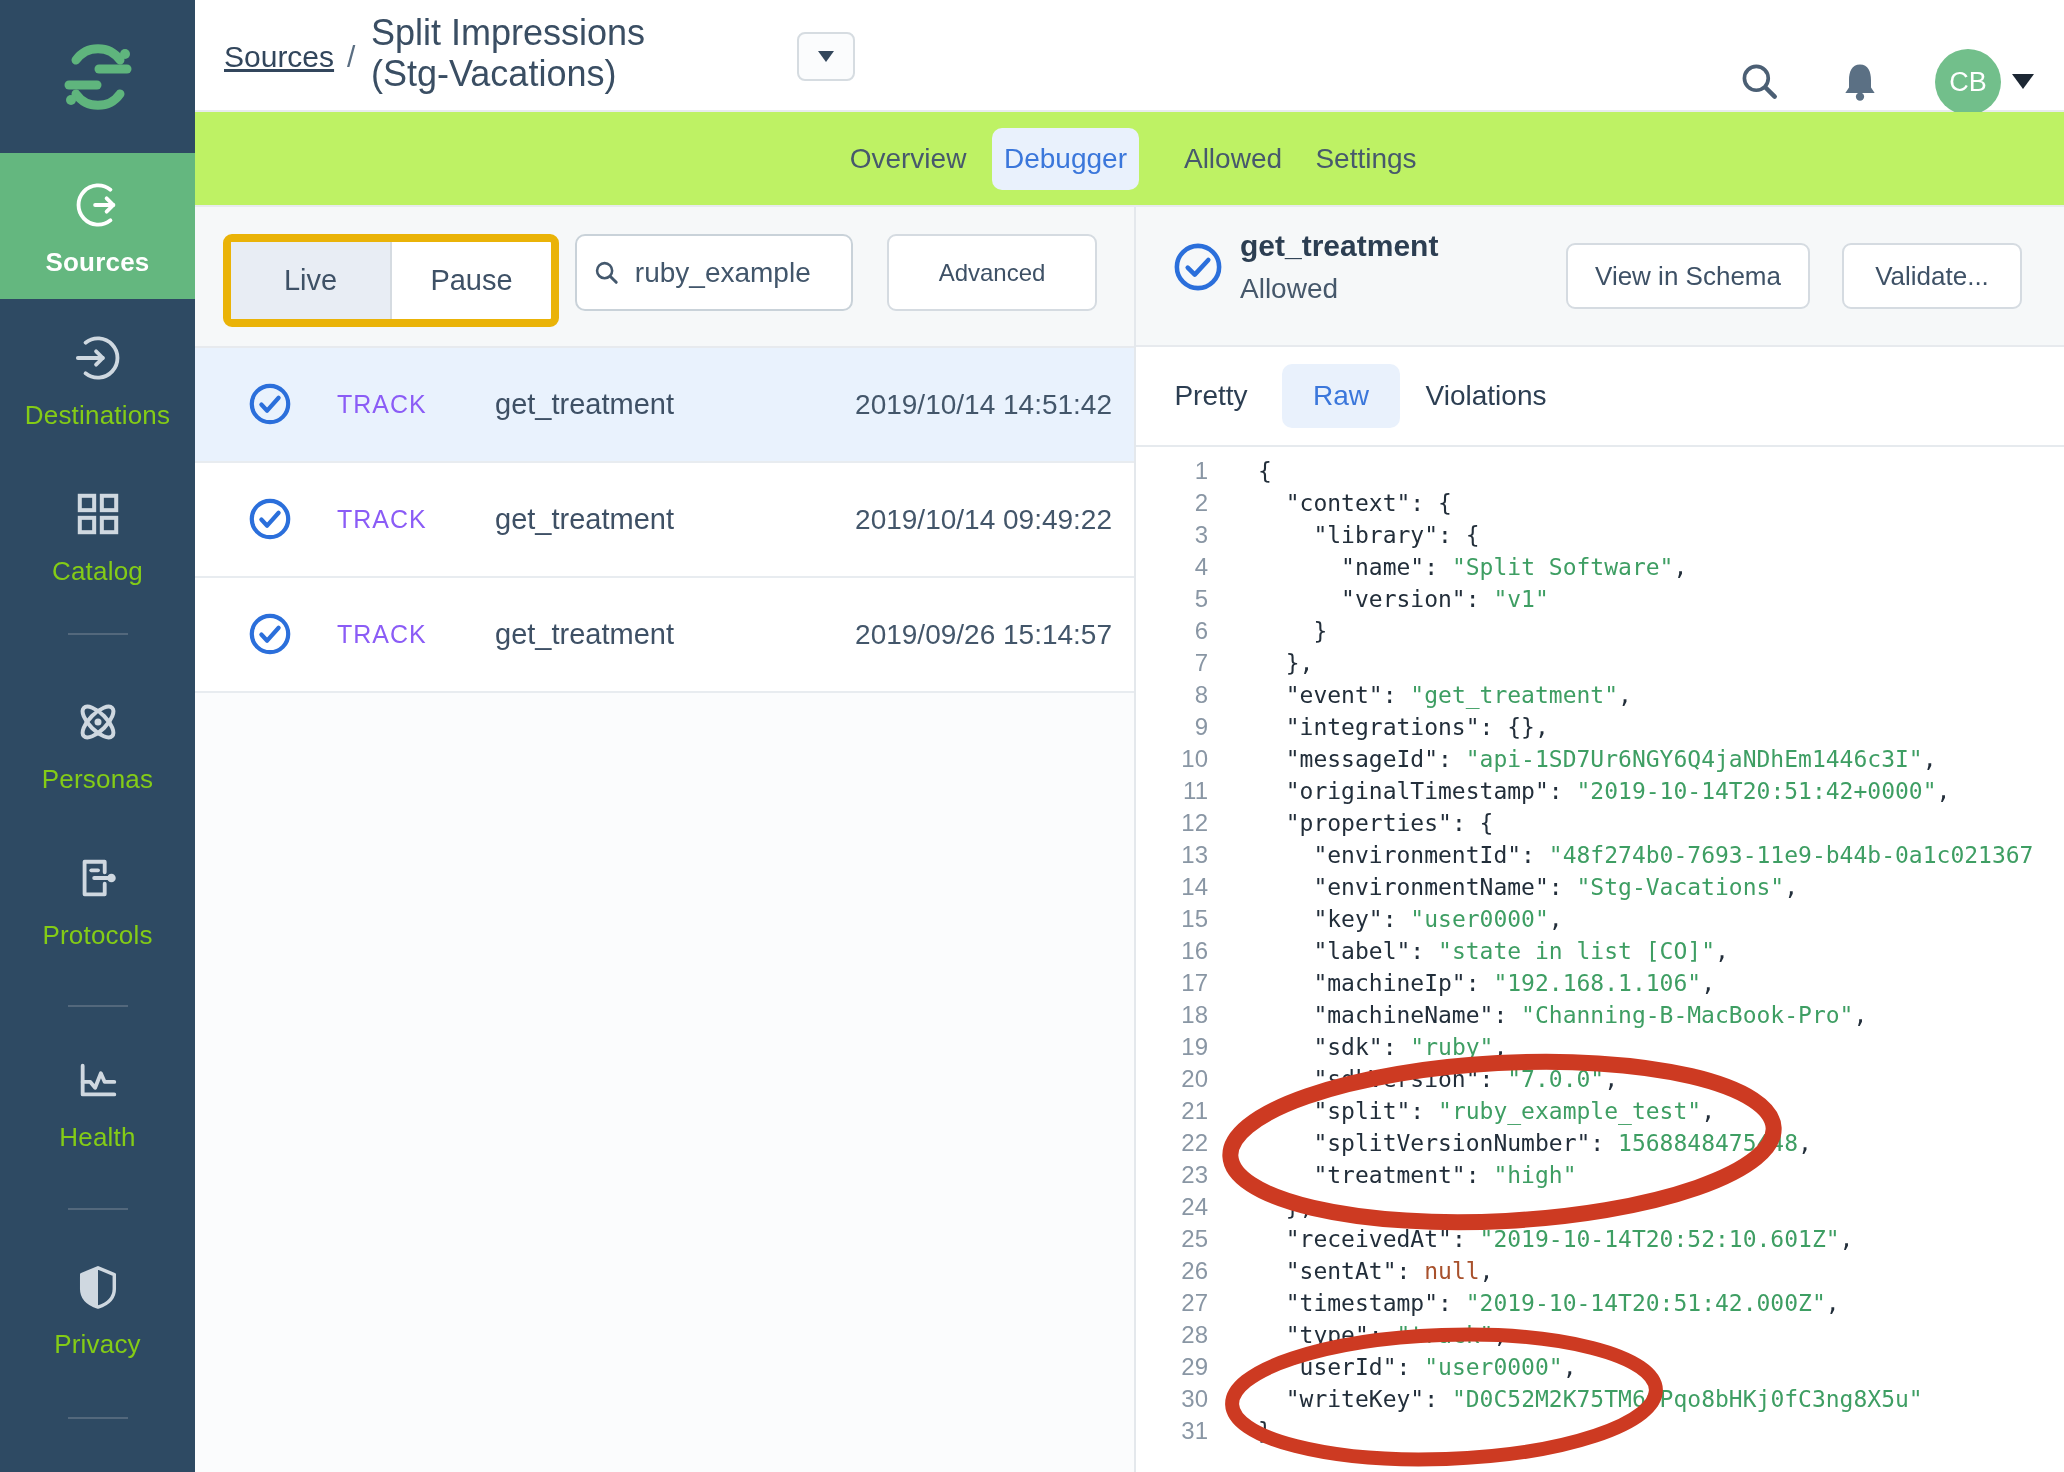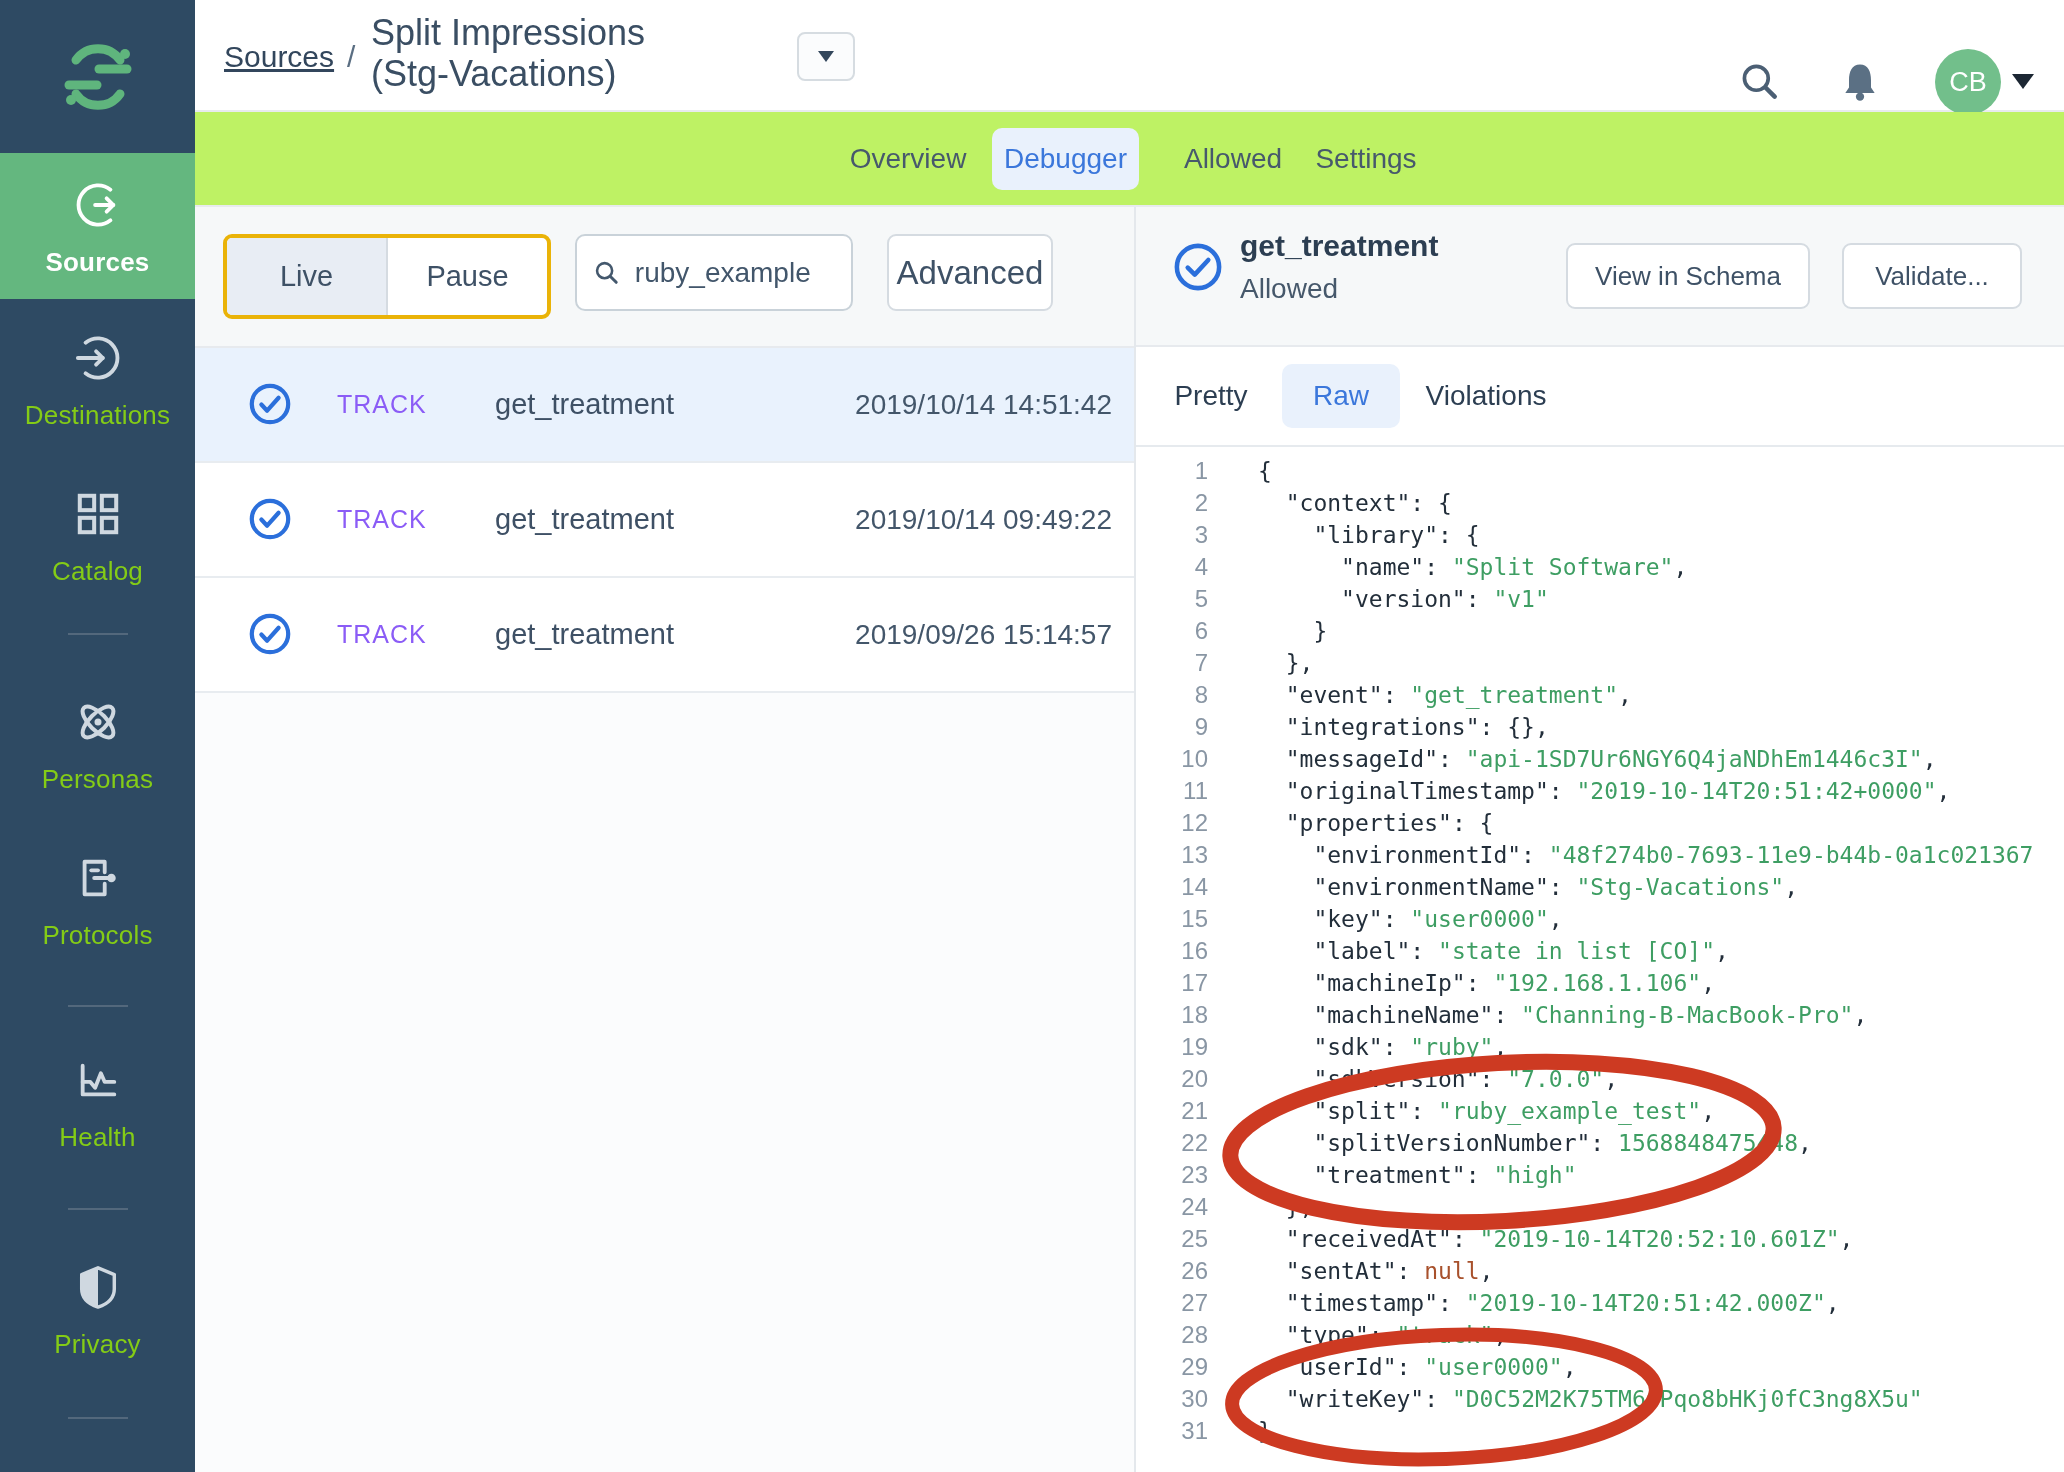--- a/index.html
+++ b/index.html
@@ -32,32 +32,32 @@
              border-top:15px solid #1c2733;cursor:pointer;}
 
   
   .tabbar{left:195px;top:112px;right:0;height:93px;background:#bef264;border-bottom:2px solid #e8ebee;}
   .tab{top:0;height:93px;display:flex;align-items:center;justify-content:center;font-size:28px;color:#47596c;cursor:pointer;}
   .tab.pill{top:16px;height:62px;background:#e9f1fc;border-radius:10px;color:#3b77db;}
 
   
   .left-panel{left:195px;top:207px;width:939px;bottom:0;background:#fbfcfd;}
   .controls{left:0;top:0;width:939px;height:139px;background:#f6f8f9;border-bottom:2px solid #e7eaee;}
-  .segmented{left:28px;top:27px;width:320px;height:77px;background:#fff;border:4px solid #eab308;border-radius:9px;
+  .segmented{left:28px;top:27px;width:320px;height:77px;background:#fff;border:8px solid #eab308;border-radius:9px;
              display:flex;overflow:hidden;}
   .seg-btn{flex:1;display:flex;align-items:center;justify-content:center;font-size:29px;color:#3e5166;cursor:pointer;}
   .seg-btn.sel{background:#e8edf4;}
   .seg-btn + .seg-btn{border-left:2px solid #d5dbe1;}
   .searchbox{left:380px;top:27px;width:278px;height:77px;background:#fff;border:2px solid #c9d2d9;border-radius:10px;
              display:flex;align-items:center;padding:0 16px;box-sizing:border-box;}
   .searchbox input{border:none;outline:none;width:100%;margin-left:12px;font-size:28px;color:#42566b;
                    font-family:"Liberation Sans",sans-serif;background:transparent;}
   .btn{background:#fff;border:2px solid #d5dbe1;border-radius:9px;color:#3e5166;display:flex;align-items:center;
        justify-content:center;cursor:pointer;box-sizing:border-box;}
-  .advanced-btn{left:692px;top:27px;width:166px;height:77px;font-size:33px;}
+  .advanced-btn{left:692px;top:27px;width:210px;height:77px;font-size:24px;}
   .event-rows{left:0;top:141px;width:939px;}
   .event-row{position:relative;height:113px;background:#fff;border-bottom:2px solid #e8ecf0;display:flex;align-items:center;cursor:pointer;}
   .event-row.sel{background:#e9f2fd;}
   .ev-check{position:absolute;left:52px;top:33px;width:46px;height:46px;}
   .ev-type{position:absolute;left:142px;font-size:25px;color:#8b5cf6;letter-spacing:1px;}
   .ev-name{position:absolute;left:300px;font-size:29px;color:#3e5065;}
   .ev-time{position:absolute;right:22px;font-size:28px;color:#43566a;}
 
   
   .right-panel{left:1134px;top:207px;right:0;bottom:0;background:#fff;border-left:2px solid #e4e8ec;overflow:hidden;}

